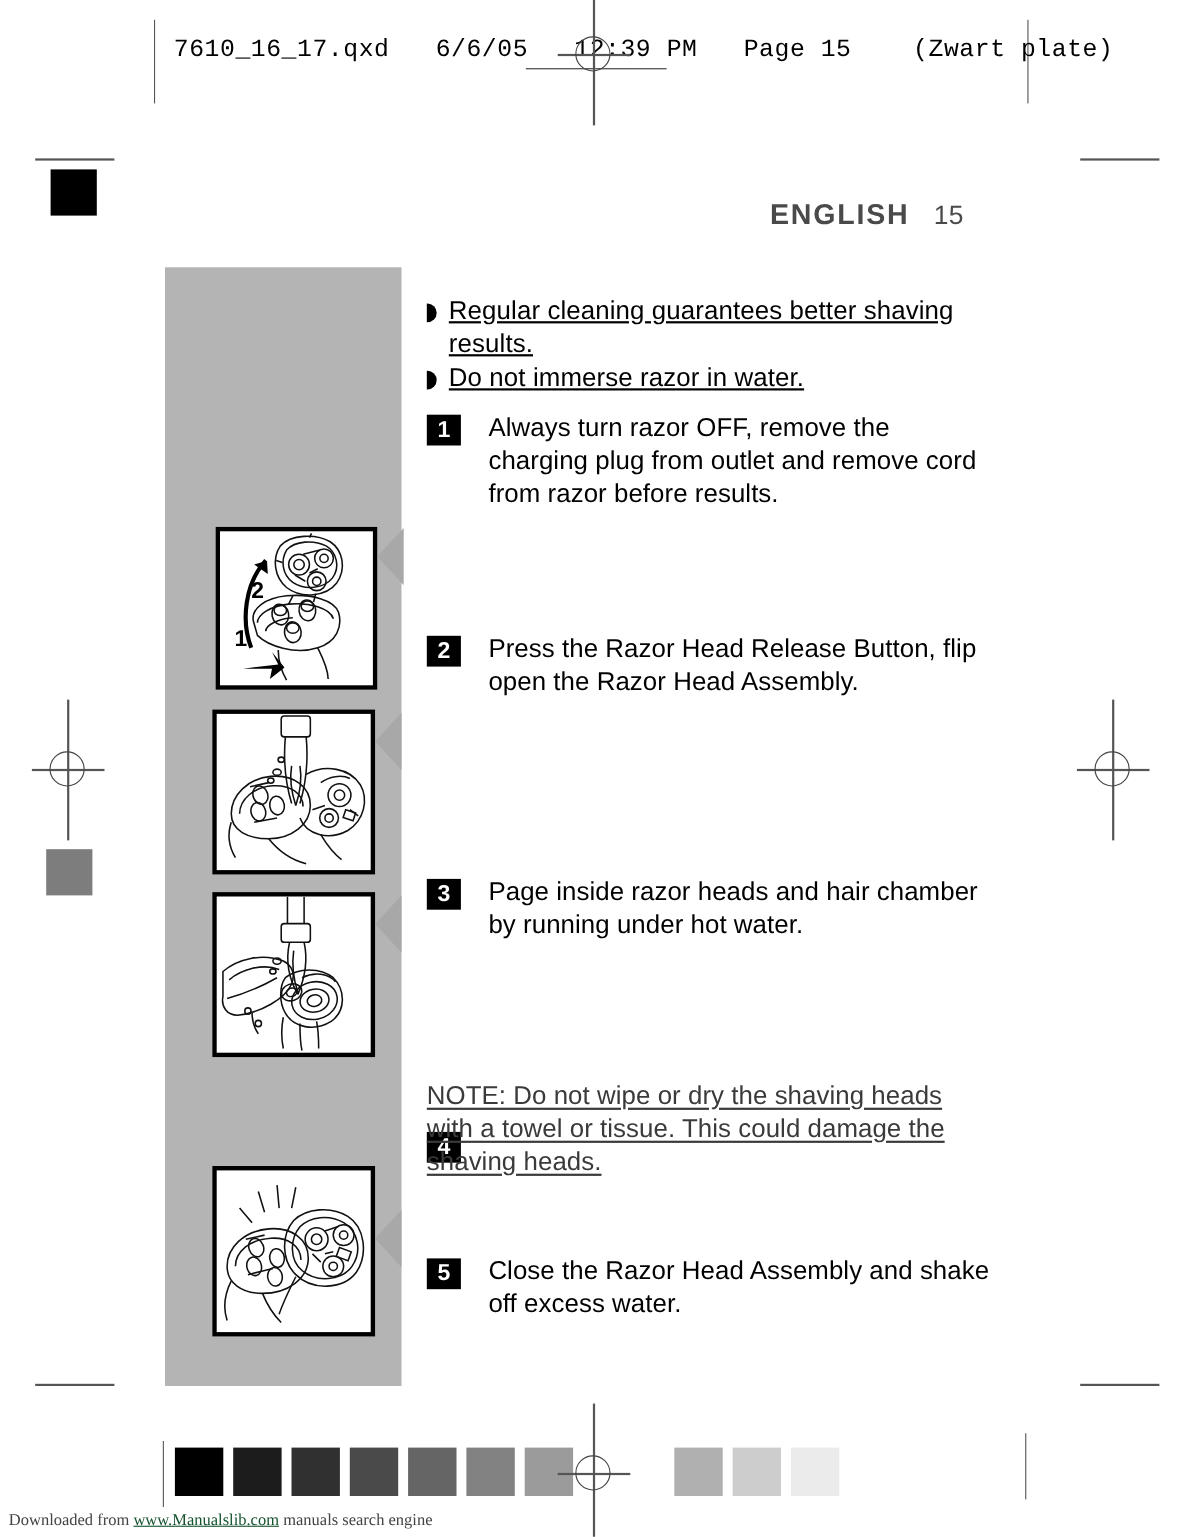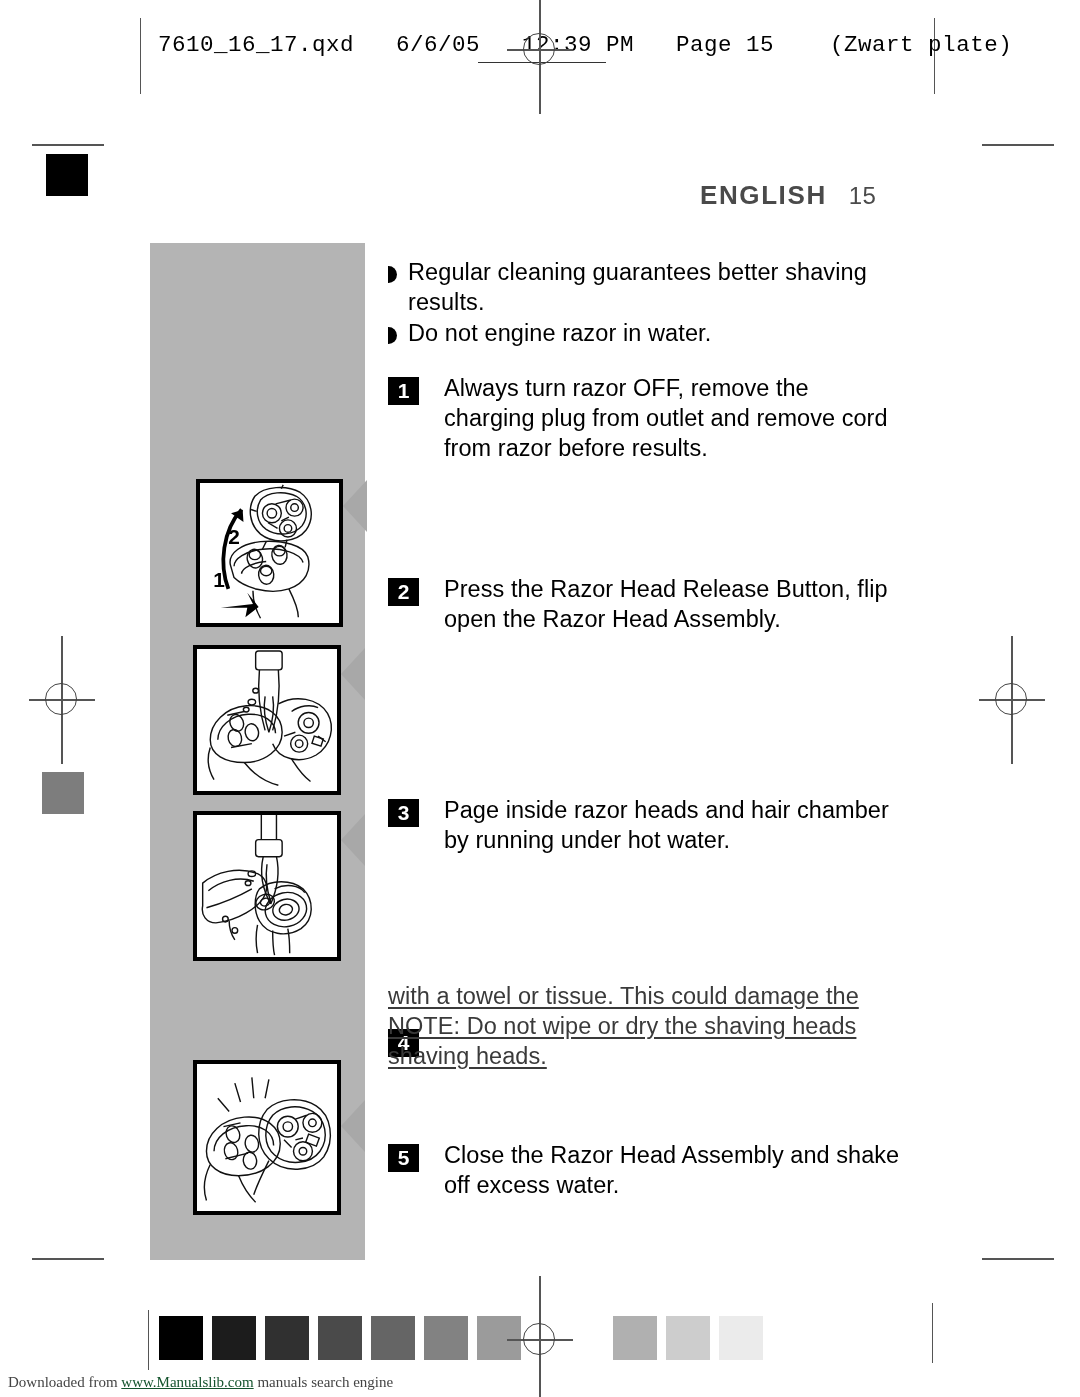--- a/index.html
+++ b/index.html
@@ -397,32 +397,32 @@
       <path d="M104 58 L116 54 M104 80 L112 78 M92 80 L100 88"></path>
       <rect x="118" y="74" width="12" height="9" transform="rotate(20 118 74)"></rect>
 
       <path d="M44 118 C48 128 54 138 62 146 M14 106 C8 118 6 132 10 144"></path>
       <path d="M76 102 C70 114 64 126 60 138"></path>
     </g>
   </svg>
 </div>
 <div class="fig-pointer" style="left:341px; top:1100px;"></div>
 
-<div class="text-col" style="top:258px;">
+<div class="text-col" style="top:268px;text-decoration:underline;">
   <div class="bullet-row">
     <span class="bullet-mark">
         <span class="halfdisc"></span>
       </span>
     <span class="bullet-text">Regular cleaning guarantees better shaving results.</span>
   </div>
   <div class="bullet-row">
     <span class="bullet-mark">
         <span class="halfdisc"></span>
       </span>
-    <span class="bullet-text">Do not engine razor in water.</span>
+    <span class="bullet-text">Do not immerse razor in water.</span>
   </div>
 </div>
 
 <div class="text-col step-row" style="top:373px;">
   <span class="step-badge">1</span>
   <span class="step-text">Always turn razor OFF, remove the charging plug from outlet and remove cord from razor before results.</span>
 </div>
 
 <div class="text-col step-row" style="top:484px;">
   <span class="step-badge">2</span>
@@ -437,22 +437,22 @@
 <div class="text-col step-row" style="top:815px;">
   <span class="step-badge">4</span>
 </div>
 
 <div class="text-col step-row" style="top:898px;">
   <span class="step-badge">5</span>
   <span class="step-text">Close the Razor Head Assembly and shake off excess water.</span>
 </div>
 
 <div class="text-col note-block" style="top:981px;">
+  <span class="nline">NOTE: Do not wipe or dry the shaving heads</span>
   <span class="nline">with a towel or tissue. This could damage the</span>
-  <span class="nline">NOTE: Do not wipe or dry the shaving heads</span>
   <span class="nline">shaving heads.</span>
 </div>
 
 <div class="strip-rule" style="left:148px; top:1310px;"></div>
 <div class="swatch" id="sw0" style="left: 159px; top: 1316px; background: rgb(0, 0, 0);"></div>
 <div class="swatch" id="sw1" style="left: 212px; top: 1316px; background: rgb(28, 28, 28);"></div>
 <div class="swatch" id="sw2" style="left: 265px; top: 1316px; background: rgb(48, 48, 48);"></div>
 <div class="swatch" id="sw3" style="left: 318px; top: 1316px; background: rgb(74, 74, 74);"></div>
 <div class="swatch" id="sw4" style="left: 371px; top: 1316px; background: rgb(101, 101, 101);"></div>
 <div class="swatch" id="sw5" style="left: 424px; top: 1316px; background: rgb(130, 130, 130);"></div>

